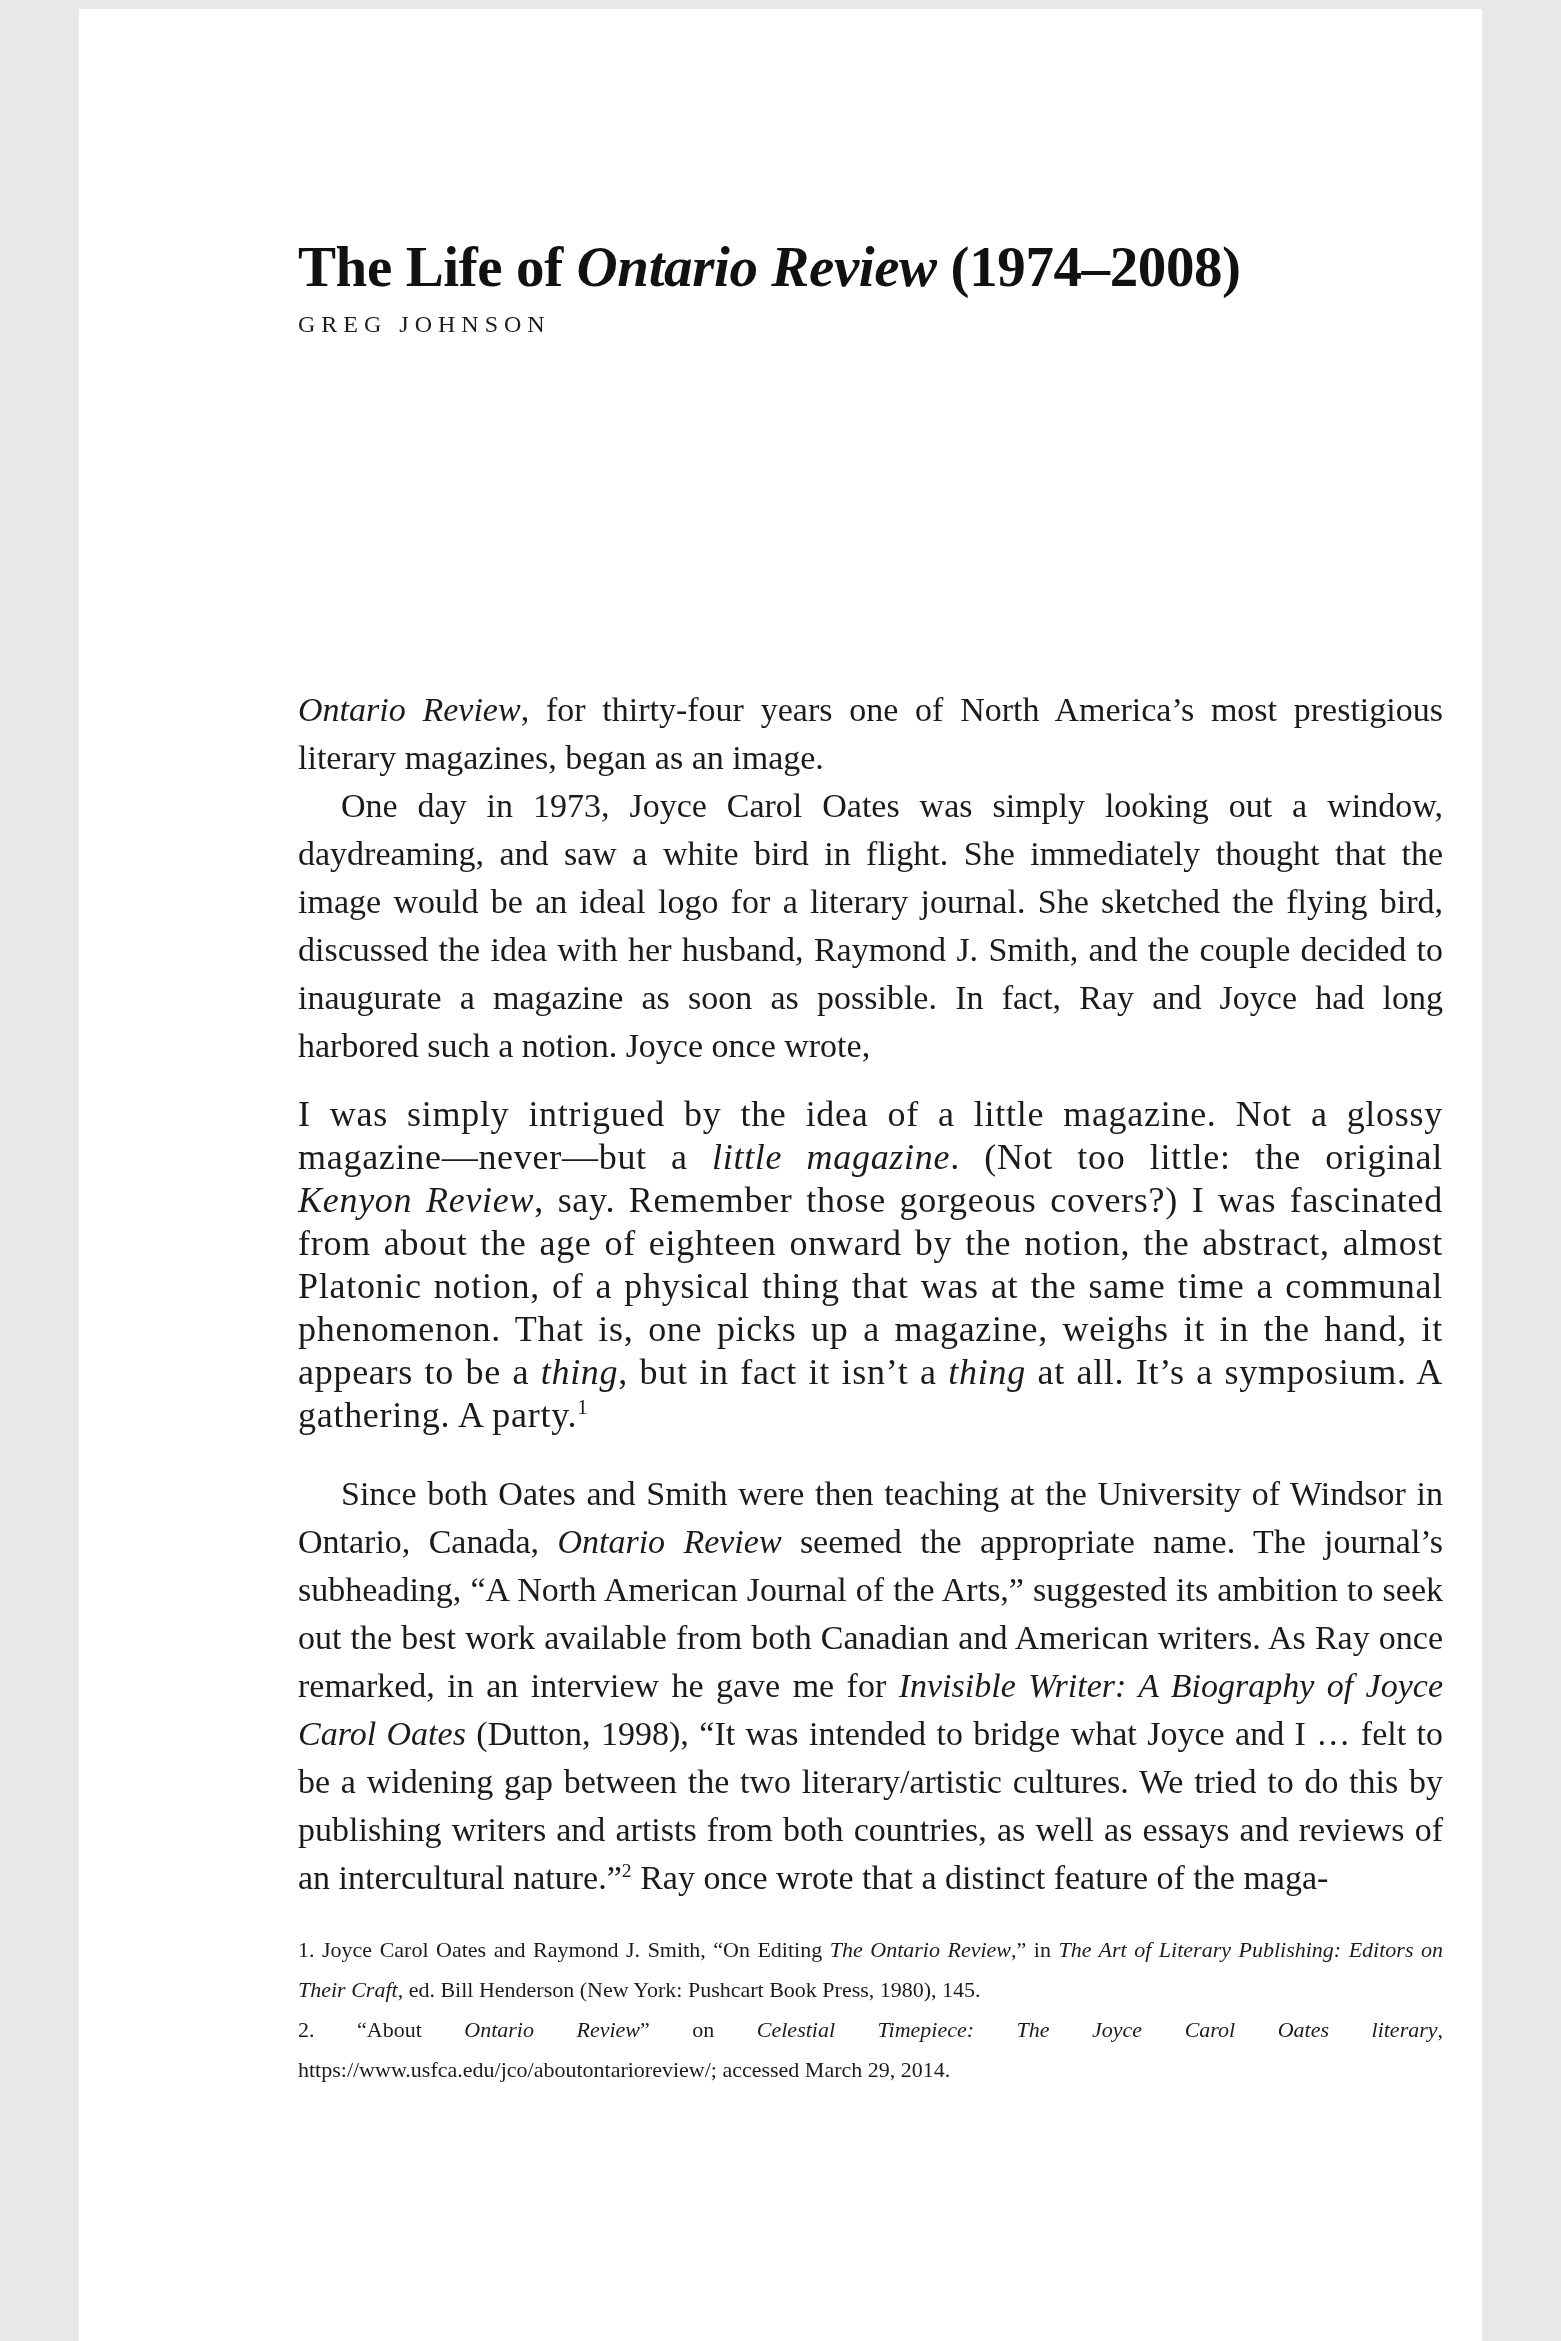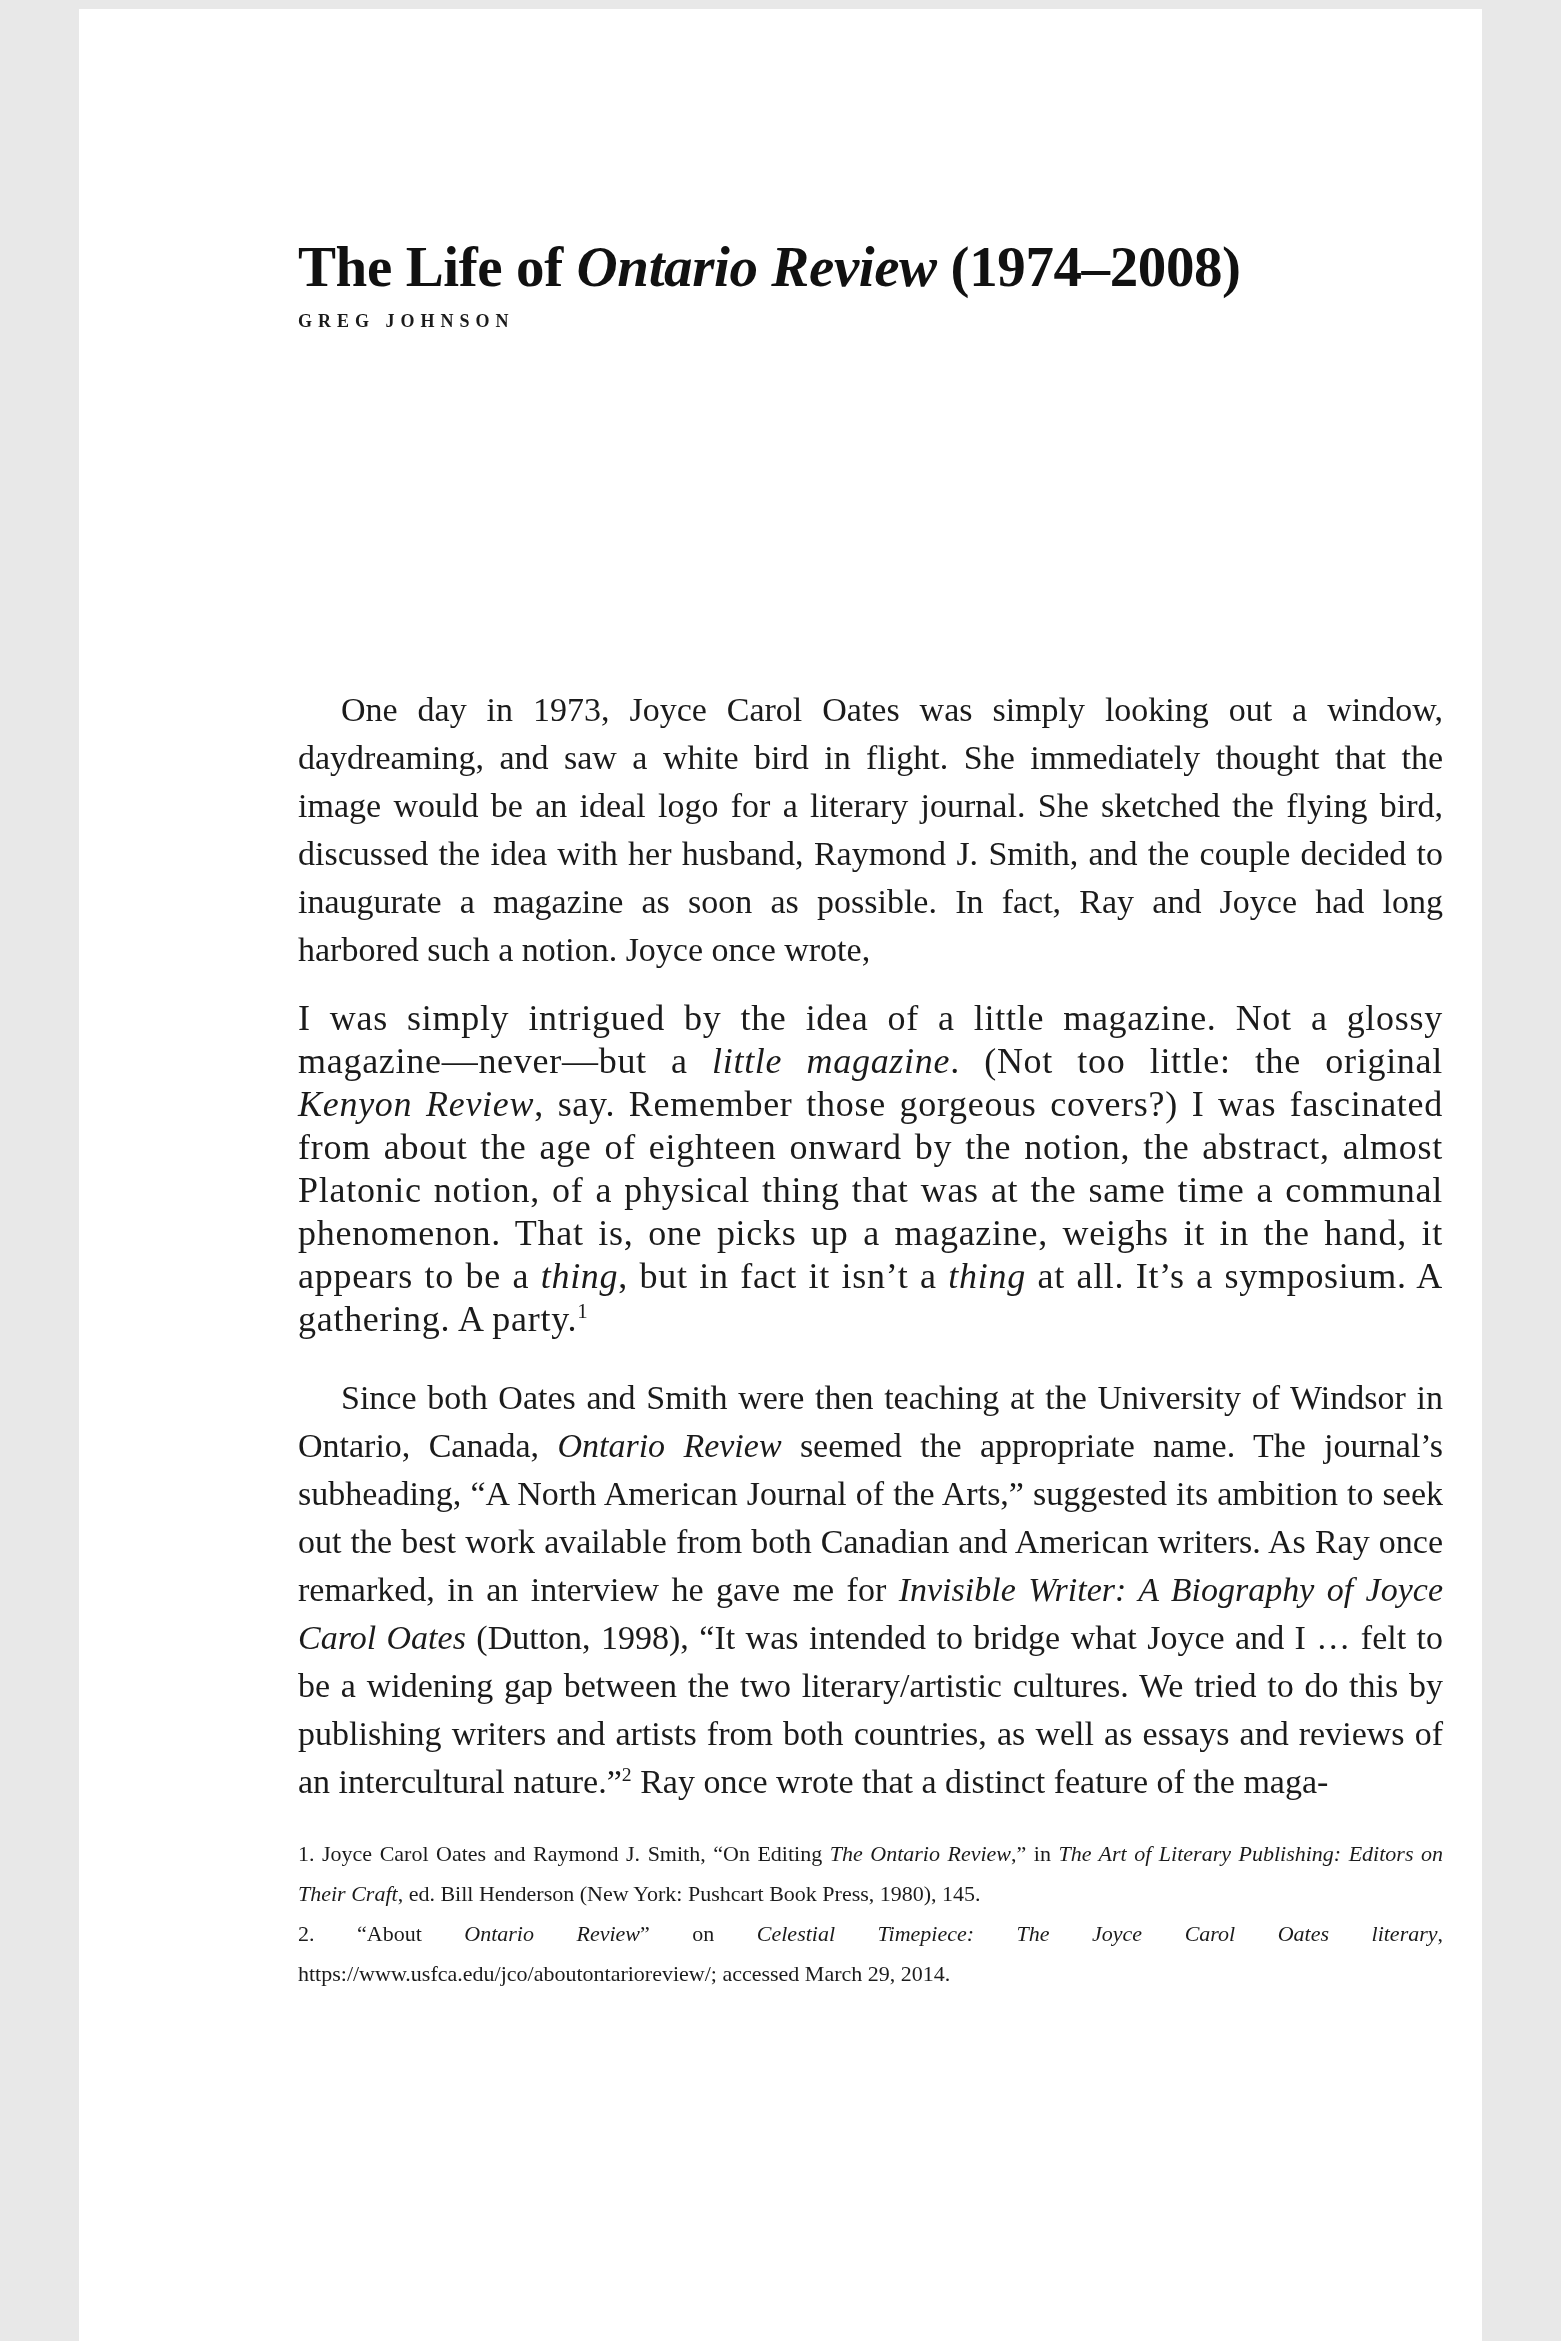--- a/index.html
+++ b/index.html
@@ -33,22 +33,22 @@
     line-height: 1.1;
     letter-spacing: -0.4px;
     color: #111111;
     white-space: nowrap;
   }
   .title em { font-style: italic; }
   .byline {
     position: absolute;
     top: 302px;
     left: 0;
-    font-size: 18px;
-    font-weight: 700;
+    font-size: 24px;
+    font-weight: 400;
     letter-spacing: 6px;
     color: #1b1b1b;
   }
   .flow {
     position: absolute;
     top: 677px;
     left: 0;
     width: 100%;
   }
   .body-par {
@@ -84,20 +84,21 @@
 
 <div class="page" style="background: rgb(255, 255, 255); color: rgb(27, 27, 27);">
   <div class="content">
 
     <h1 class="title" style="color: rgb(17, 17, 17);">The Life of <em>Ontario Review</em> (1974–2008)</h1>
 
     <div class="byline">GREG JOHNSON</div>
 
     <div class="flow">
 
+      <p class="body-par"><em>Ontario Review</em>, for thirty-four years one of North America’s most prestigious literary magazines, began as an image.</p>
 
       <p class="body-par indented">One day in 1973, Joyce Carol Oates was simply looking out a window, daydreaming, and saw a white bird in flight. She immediately thought that the image would be an ideal logo for a literary journal. She sketched the flying bird, discussed the idea with her husband, Raymond J. Smith, and the couple decided to inaugurate a magazine as soon as possible. In fact, Ray and Joyce had long harbored such a notion. Joyce once wrote,</p>
 
       <div class="block-quote">I was simply intrigued by the idea of a little magazine. Not a glossy magazine—never—but a <em>little magazine</em>. (Not too little: the original <em>Kenyon Review</em>, say. Remember those gorgeous covers?) I was fascinated from about the age of eighteen onward by the notion, the abstract, almost Platonic notion, of a physical thing that was at the same time a communal phenomenon. That is, one picks up a magazine, weighs it in the hand, it appears to be a <em>thing</em>, but in fact it isn’t a <em>thing</em> at all. It’s a symposium. A gathering. A party.<sup>1</sup></div>
 
       <p class="body-par indented">Since both Oates and Smith were then teaching at the University of Windsor in Ontario, Canada, <em>Ontario Review</em> seemed the appropriate name. The journal’s subheading, “A North American Journal of the Arts,” suggested its ambition to seek out the best work available from both Canadian and American writers. As Ray once remarked, in an interview he gave me for <em>Invisible Writer: A Biography of Joyce Carol Oates</em> (Dutton, 1998), “It was intended to bridge what Joyce and I … felt to be a widening gap between the two literary/artistic cultures. We tried to do this by publishing writers and artists from both countries, as well as essays and reviews of an intercultural nature.”<sup>2</sup> Ray once wrote that a distinct feature of the maga-</p>
 
       <div class="footnotes">
         <p class="footnote">1. Joyce Carol Oates and Raymond J. Smith, “On Editing <em>The Ontario Review</em>,” in <em>The Art of Literary Publishing: Editors on Their Craft</em>, ed. Bill Henderson (New York: Pushcart Book Press, 1980), 145.</p>
         <p class="footnote">2. “About <em>Ontario Review</em>” on <em>Celestial Timepiece: The Joyce Carol Oates literary</em>, https://www.usfca.edu/jco/aboutontarioreview/; accessed March 29, 2014.</p>

